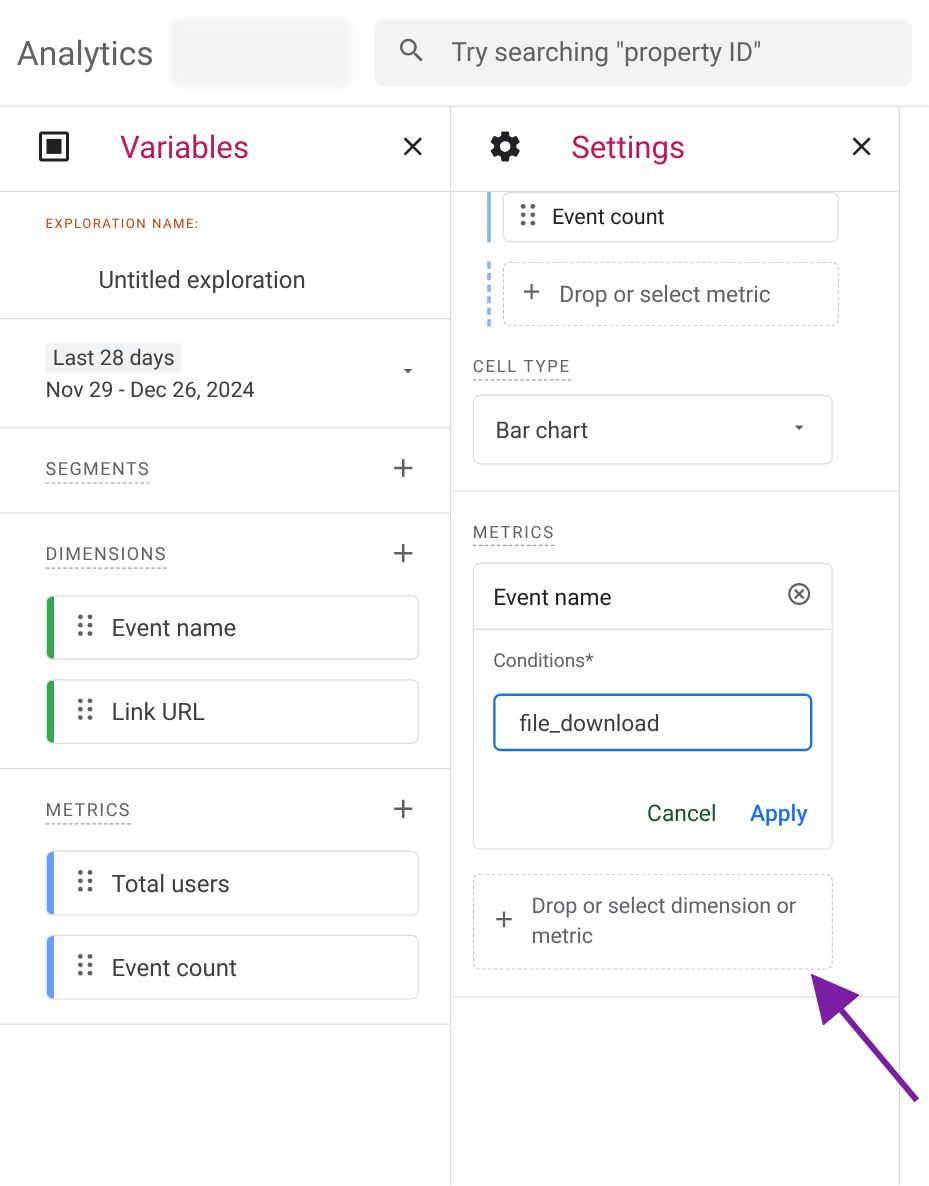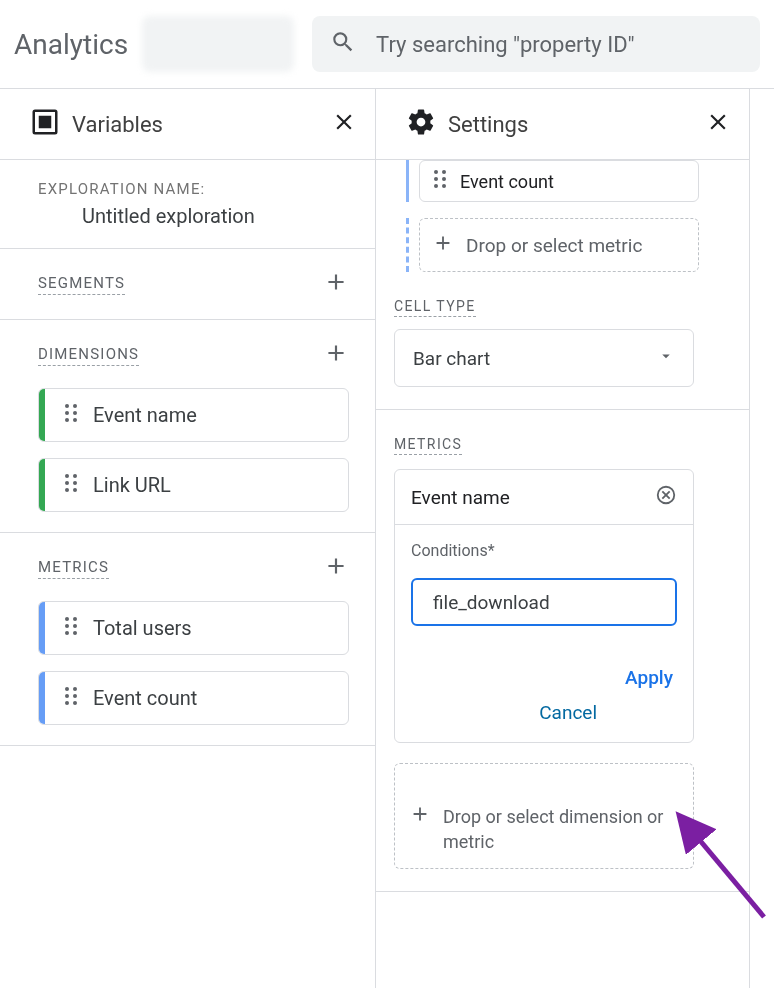--- a/index.html
+++ b/index.html
@@ -67,23 +67,24 @@
       display: flex;
       flex-direction: column;
     }
     .panel-header {
       display: flex;
       align-items: center;
       padding: 18px 18px 18px 30px;
       gap: 12px;
     }
     .panel-header .title {
-      font-size: 22px;
-      color: #404040;
+      font-size: 26px;
+      color: #be185d;
       flex: 1;
+      margin-left: 28px;
     }
     .panel-header svg.icon { width: 30px; height: 30px; }
     .close-x svg { width: 26px; height: 26px; }
 
     
     .section {
       border-top: 1px solid #dadce0;
       padding: 20px 26px 20px 38px;
     }
     .section-h {
@@ -94,24 +95,24 @@
     .section-h-lbl {
       font-size: 15px;
       letter-spacing: 1.2px;
       color: #5f6368;
       border-bottom: 1px dashed #9aa0a6;
       padding-bottom: 2px;
     }
     .plus-icn svg { width: 26px; height: 26px; }
 
     .exp-name-lbl {
-      font-size: 15px;
+      font-size: 11px;
       letter-spacing: 1.2px;
-      color: #737373;
-      margin-bottom: 6px;
+      color: #c2410c;
+      margin-bottom: 28px;
     }
     .exp-name-val {
       font-size: 20px;
       color: #3c4043;
       margin-left: 44px;
     }
 
     .date-row {
       display: flex;
       align-items: center;
@@ -285,22 +286,21 @@
       color: #3c4043;
     }
     .btn-row {
       display: flex;
       justify-content: flex-end;
       gap: 28px;
       padding-right: 4px;
     }
     .btn-cancel {
       font-size: 19px;
-      color: #0369a1;
-      margin-top: 35px;
+      color: #14532d;
     }
     .btn-apply {
       font-size: 19px;
       color: #1a73e8;
       font-weight: 500;
     }
 
     .drop-zone-lg {
       display: flex;
       align-items: center;
@@ -308,21 +308,20 @@
       border-radius: 6px;
       padding: 14px 14px;
       gap: 12px;
       width: 300px;
       margin-top: 20px;
     }
     .drop-zone-lg .lbl {
       font-size: 18px;
       color: #5f6368;
       line-height: 1.4;
-      margin-top: 26px;
     }
 
     
     .arrow {
       position: absolute;
       pointer-events: none;
     }
   </style>
 </head>
 <body>
@@ -356,20 +355,33 @@
             <path d="M19 6.41L17.59 5 12 10.59 6.41 5 5 6.41 10.59 12 5 17.59 6.41 19 12 13.41 17.59 19 19 17.59 13.41 12z"></path>
           </svg>
       </span>
     </div>
 
     <div class="section">
       <div class="exp-name-lbl">EXPLORATION NAME:</div>
       <div class="exp-name-val">Untitled exploration</div>
     </div>
 
+    <div class="section">
+      <div class="date-row">
+        <div>
+          <div class="date-preset">Last 28 days</div>
+          <div class="date-range">Nov 29 - Dec 26, 2024</div>
+        </div>
+        <span class="caret-down">
+          <svg viewBox="0 0 24 24" fill="#5f6368">
+              <path d="M7 10l5 5 5-5z"></path>
+            </svg>
+        </span>
+      </div>
+    </div>
 
     <div class="section">
       <div class="section-h">
         <span class="section-h-lbl">SEGMENTS</span>
         <span class="plus-icn">
           <svg viewBox="0 0 24 24" fill="#5f6368">
               <path d="M19 13h-6v6h-2v-6H5v-2h6V5h2v6h6v2z"></path>
             </svg>
         </span>
       </div>

